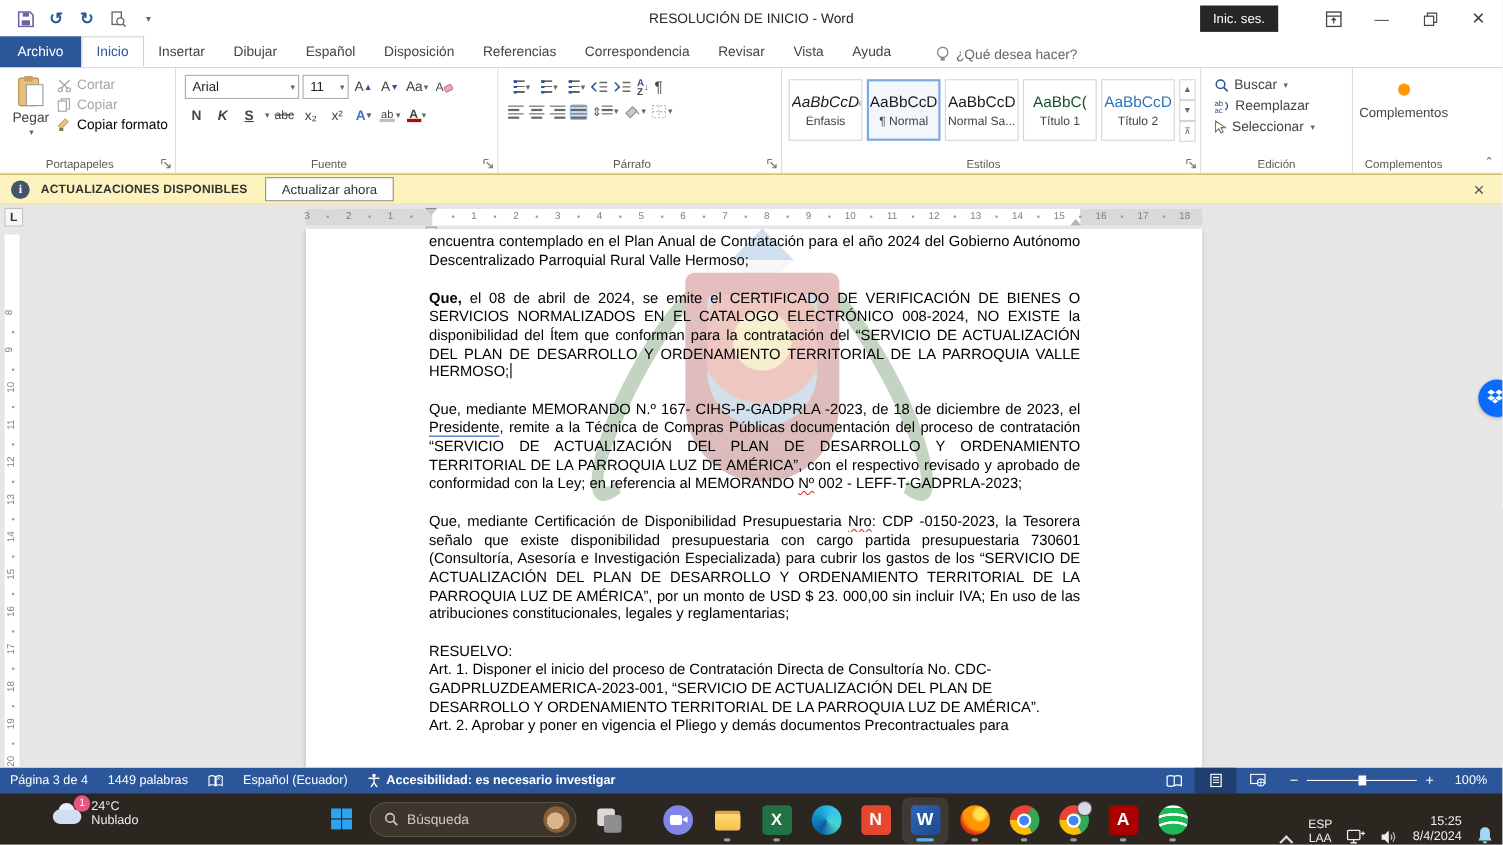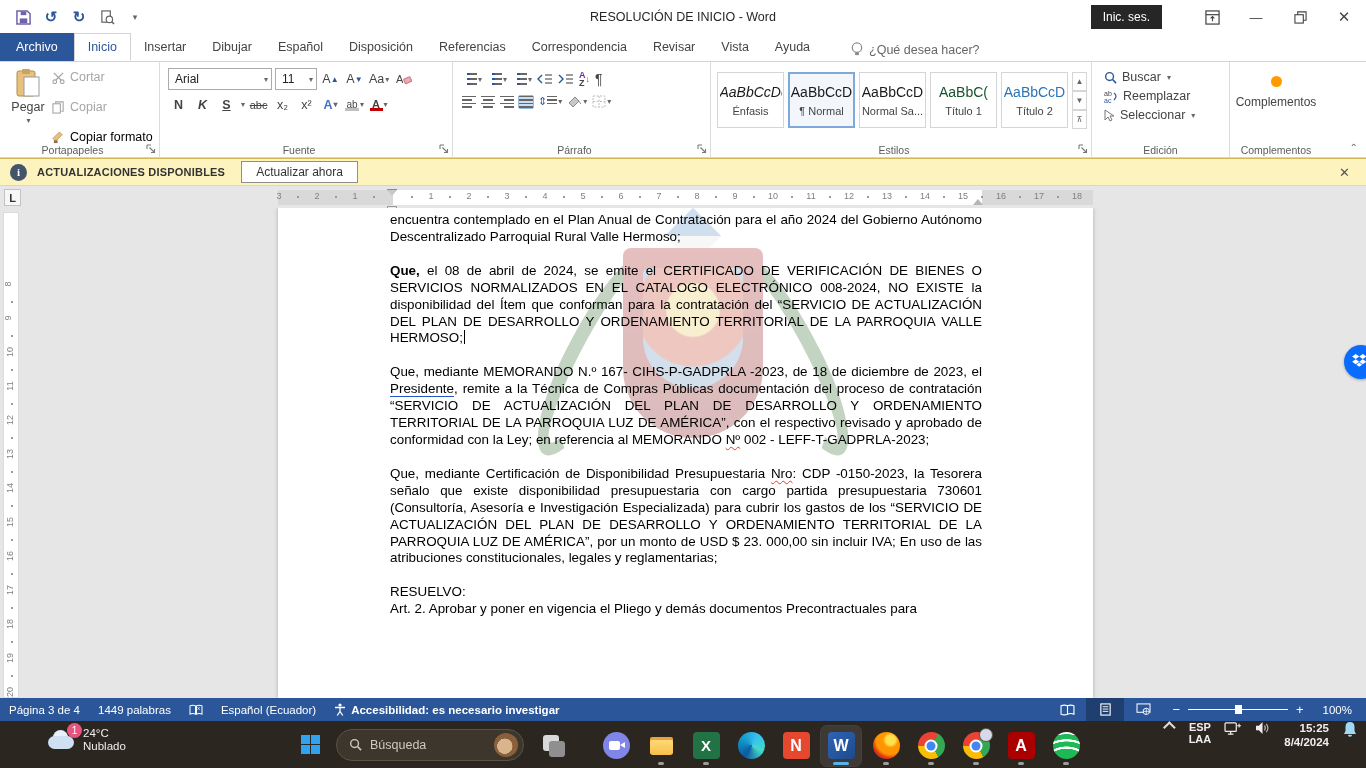--- a/index.html
+++ b/index.html
@@ -31,21 +31,21 @@
   .launcher { position:absolute; right:2px; bottom:3px; width:11px; height:11px; }
   .grow { display:flex; align-items:center; gap:3px; }
   .rbtn { border:1px solid transparent; border-radius:2px; display:flex; align-items:center; justify-content:center; font-size:12.5px; color:#444; }
   .rbtn.sel { background:#c9ddf3; border-color:#9cbbe0; }
   .chev { font-size:8px; color:#666; margin-left:1px; }
   .grayed { color:#a6a6a6 !important; }
 
   
   .g-clip { width:160px; }
   .paste-big { width:48px; display:flex; flex-direction:column; align-items:center; gap:2px; font-size:12.5px; color:#444; padding-top:2px; }
-  .clip-col { display:flex; flex-direction:column; gap:16px; font-size:12.5px; padding-top:4px; }
+  .clip-col { display:flex; flex-direction:column; gap:4px; font-size:12.5px; padding-top:4px; }
   .clip-item { display:flex; align-items:center; gap:5px; }
 
   
   .g-font { width:293px; }
   .combo { border:1px solid #ababab; height:22px; display:flex; align-items:center; font-size:12px; color:#222; padding:0 3px 0 6px; background:#fff; }
   .combo .chev { margin-left:auto; }
   .fbtn { min-width:21px; height:21px; }
   .u-l { text-decoration:underline; }
   .strike-l { text-decoration:line-through; }
   .fcolorbar { display:block; width:13px; height:3px; background:#c00000; margin-top:-2px; }
@@ -173,21 +173,21 @@
   .ic-edge { border-radius:50%; background:conic-gradient(from 210deg, #0c59a4, #1196c9, #37c0f0, #45d8c9, #0c59a4); }
   .ic-nitro { background:#e5472f; border-radius:4px; }
   .ic-word { background:linear-gradient(135deg,#2e64b5,#1e4a8c); border-radius:4px; }
   .ic-firefox { border-radius:50%; background:radial-gradient(circle at 65% 30%, #ffe14d 0 18%, #ff9500 30% 55%, #e3340f 70%, #8a1c7c 100%); }
   .ic-chrome, .ic-chrome2 { border-radius:50%; background:conic-gradient(from -90deg, #ea4335 0 120deg, #34a853 120deg 240deg, #fbbc05 240deg 360deg); }
   .ic-chrome::before, .ic-chrome2::before { content:""; position:absolute; left:50%; top:50%; transform:translate(-50%,-50%); width:13px; height:13px; background:#fff; border-radius:50%; }
   .ic-chrome::after, .ic-chrome2::after { content:""; position:absolute; left:50%; top:50%; transform:translate(-50%,-50%); width:9px; height:9px; background:#4285f4; border-radius:50%; }
   .chrome-badge { position:absolute; right:-3px; top:-4px; width:14px; height:14px; border-radius:50%; background:#d8d8e8; border:1px solid #555; z-index:2; }
   .ic-acrobat { background:#a00; border-radius:4px; }
   .ic-spotify { border-radius:50%; background:radial-gradient(circle at 50% 160%, transparent 58%, #fff 59% 63%, transparent 64% 74%, #fff 75% 79%, transparent 80% 90%, #fff 91% 95%, transparent 96%), #1db954; }
-  .tray { position:absolute; right:8px; top:0; height:47px; display:flex; align-items:flex-start; gap:13px; color:#eee;font-weight:bold; }
+  .tray { position:absolute; right:8px; top:0; height:47px; display:flex; align-items:flex-end; gap:13px; color:#eee; }
   .tray-chev { width:9px; height:9px; border-left:2px solid #ddd; border-top:2px solid #ddd; transform:rotate(45deg) translateY(3px); }
   .lang { font-size:11px; line-height:12px; text-align:center; }
   .clock { font-size:11.5px; line-height:14px; text-align:right; }
   svg.sicon { display:block; }
 </style>
 </head>
 <body>
 
 <div id="app">
 
@@ -638,20 +638,21 @@
         <div class="wm-top"></div>
         <div class="wm-shield"></div>
           <div class="wm-inner"></div>
       </div>
       <div class="doc-text" id="doc-text">
           <p class="doc-para" style="text-align: justify;"><span>encuentra contemplado en el Plan Anual de Contratación para el año 2024 del Gobierno Autónomo Descentralizado Parroquial Rural Valle Hermoso;</span></p>
           <p class="doc-para" style="text-align: justify;"><span style="font-weight: 700;">Que,</span><span> el 08 de abril de 2024, se emite el CERTIFICADO DE VERIFICACIÓN DE BIENES O SERVICIOS NORMALIZADOS EN EL CATALOGO ELECTRÓNICO 008-2024, NO EXISTE la disponibilidad del Ítem que conforman para la contratación del “SERVICIO DE ACTUALIZACIÓN DEL PLAN DE DESARROLLO Y ORDENAMIENTO TERRITORIAL DE LA PARROQUIA VALLE HERMOSO;</span><span class="caret"></span></p>
           <p class="doc-para" style="text-align: justify;"><span>Que, mediante MEMORANDO N.º 167- CIHS-P-GADPRLA -2023, de 18 de diciembre de 2023, el </span><span class="u-blue">Presidente</span><span>, remite a la Técnica de Compras Públicas documentación del proceso de contratación “SERVICIO DE ACTUALIZACIÓN DEL PLAN DE DESARROLLO Y ORDENAMIENTO TERRITORIAL DE LA PARROQUIA LUZ DE AMÉRICA”, con el respectivo revisado y aprobado de conformidad con la Ley; en referencia al MEMORANDO </span><span class="sq">Nº</span><span> 002 - LEFF-T-GADPRLA-2023;</span></p>
           <p class="doc-para" style="text-align: justify;"><span>Que, mediante Certificación de Disponibilidad Presupuestaria </span><span class="sq">Nro</span><span>: CDP -0150-2023, la Tesorera señalo que existe disponibilidad presupuestaria con cargo partida presupuestaria 730601 (Consultoría, Asesoría e Investigación Especializada) para cubrir los gastos de los “SERVICIO DE ACTUALIZACIÓN DEL PLAN DE DESARROLLO Y ORDENAMIENTO TERRITORIAL DE LA PARROQUIA LUZ DE AMÉRICA”, por un monto de USD $ 23. 000,00 sin incluir IVA; En uso de las atribuciones constitucionales, legales y reglamentarias;</span></p>
           <p class="doc-para" style="text-align: left; margin-bottom: 0px;"><span>RESUELVO:</span></p>
+          <p class="doc-para" style="text-align: left; margin-bottom: 0px;"><span>Art. 1. Disponer el inicio del proceso de Contratación Directa de Consultoría No. CDC-GADPRLUZDEAMERICA-2023-001, “SERVICIO DE ACTUALIZACIÓN DEL PLAN DE DESARROLLO Y ORDENAMIENTO TERRITORIAL DE LA PARROQUIA LUZ DE AMÉRICA”.</span></p>
           <p class="doc-para" style="text-align: left; margin-bottom: 0px;"><span>Art. 2. Aprobar y poner en vigencia el Pliego y demás documentos Precontractuales para</span></p>
         </div>
     </div>
     <div class="dropbox-float">
       <svg class="sicon" width="18" height="16" viewBox="0 0 20 18">
           <path d="M5 0 L10 3.5 5 7 0 3.5 Z M15 0 L20 3.5 15 7 10 3.5 Z M5 7.5 L10 11 5 14.5 0 11 Z M15 7.5 L20 11 15 14.5 10 11 Z M10 12 L14 15 10 18 6 15 Z" fill="#fff" transform="scale(.8)"></path>
         </svg>
     </div>
   </div>
 

